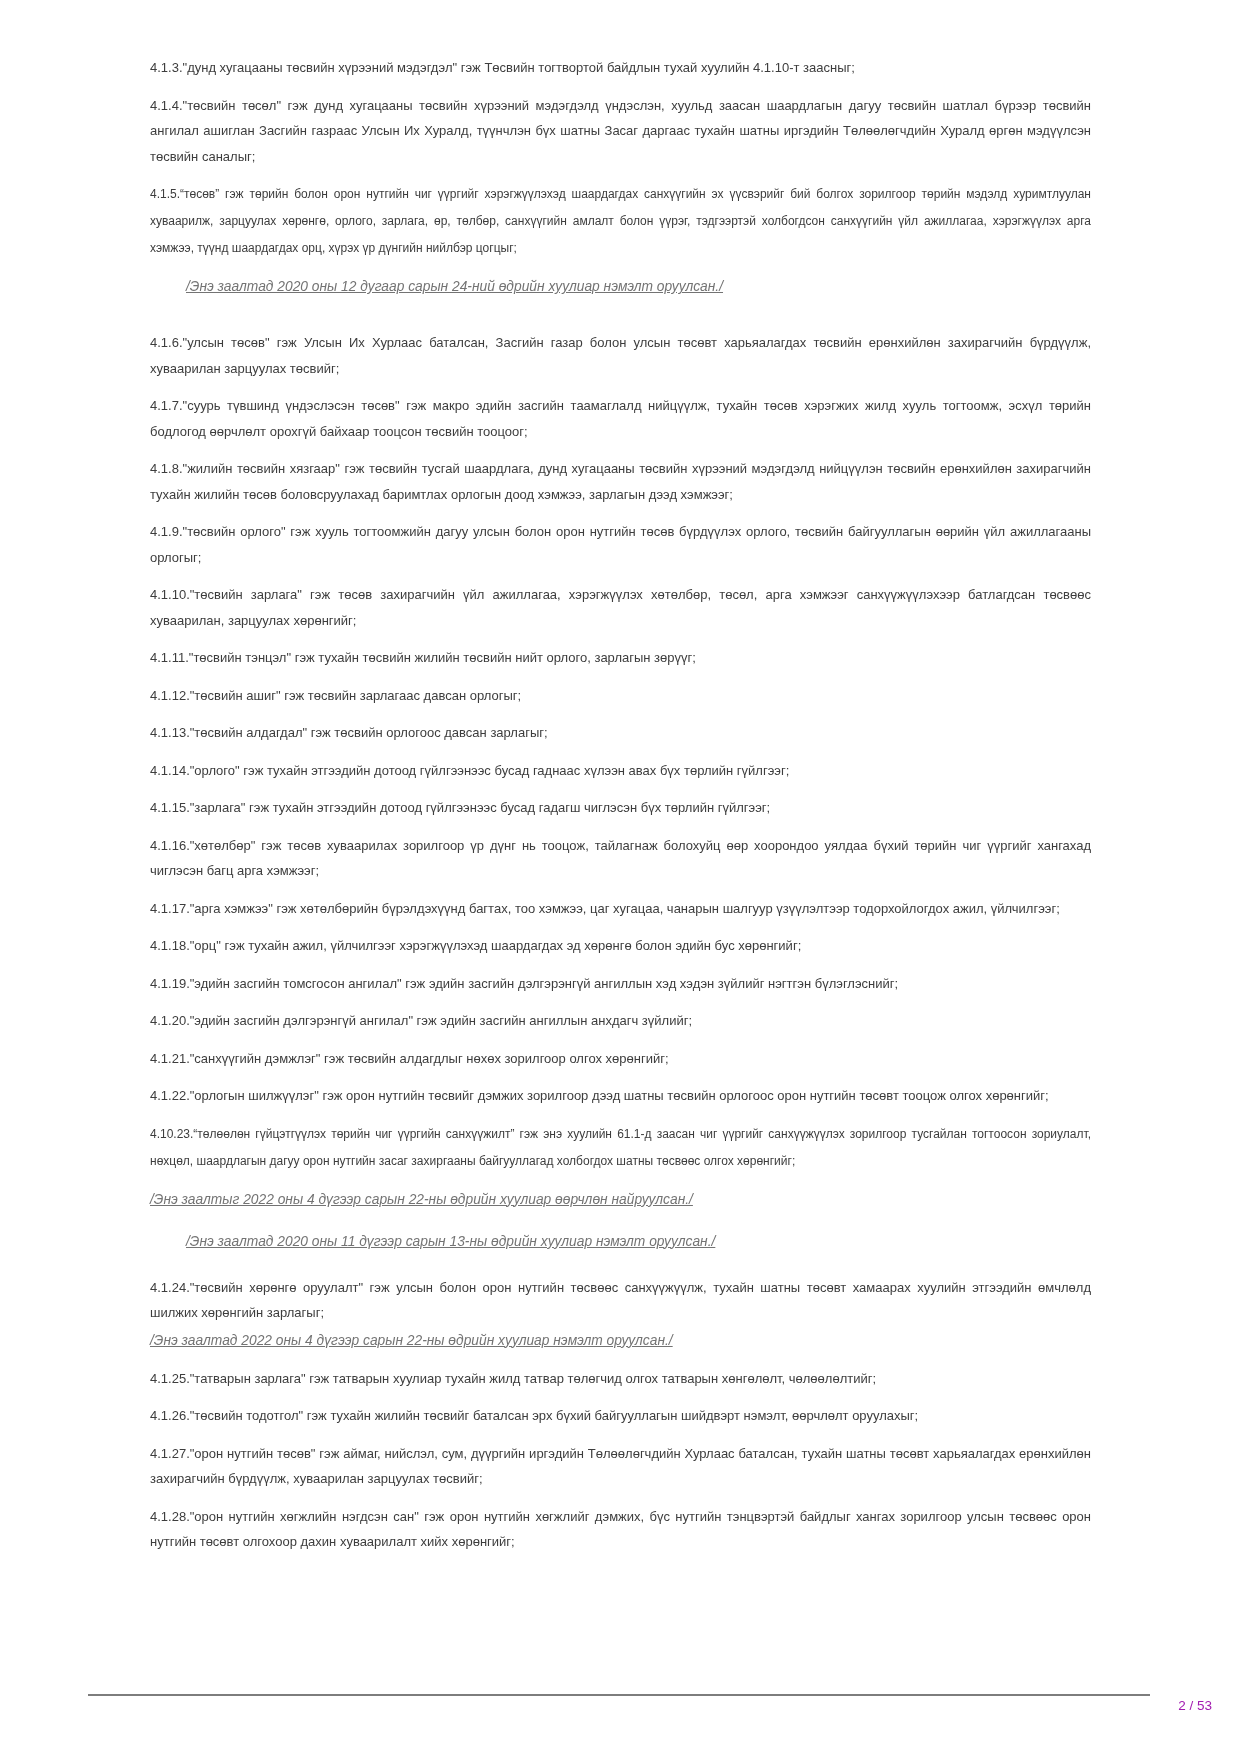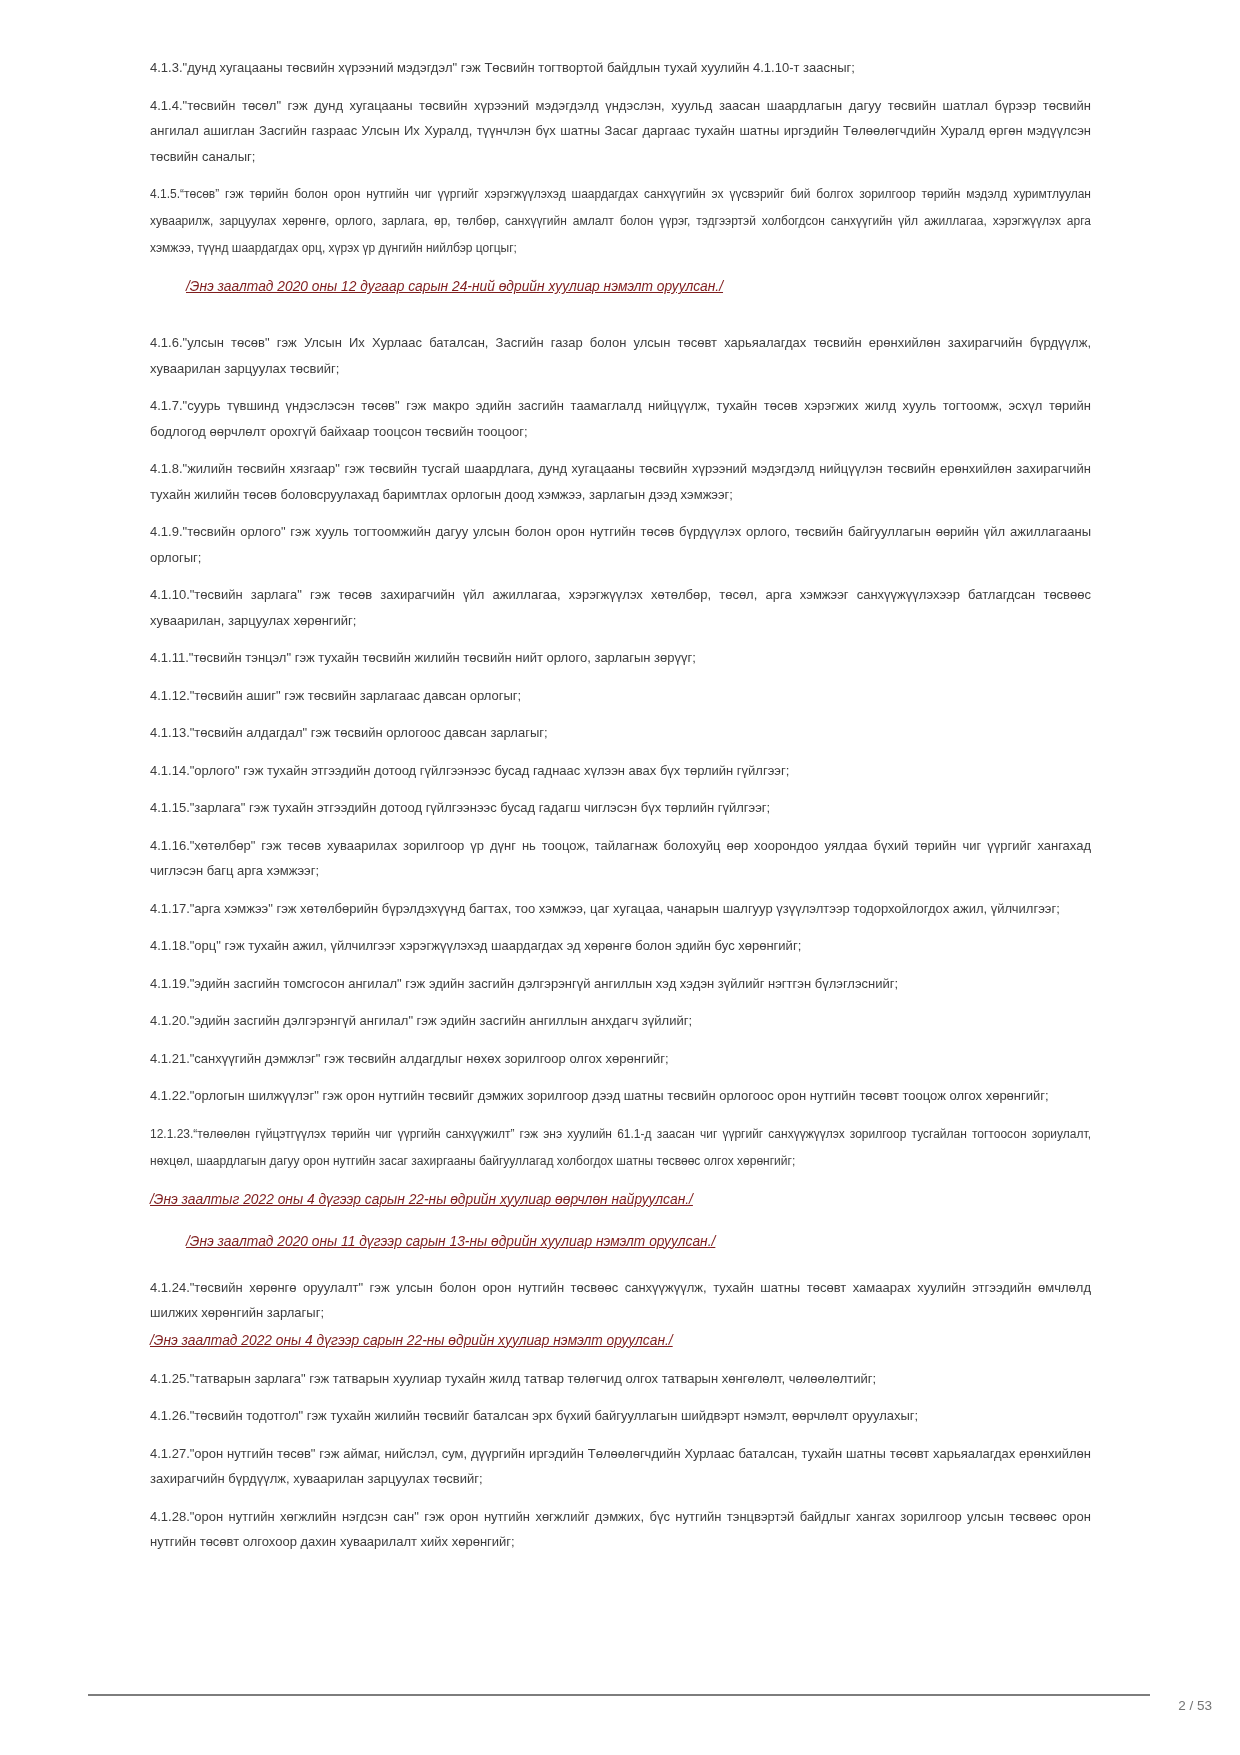--- a/index.html
+++ b/index.html
@@ -25,21 +25,21 @@
     margin: 0 0 12px 0;
     color: #3d3d3d;
   }
   .para.large {
     font-size: 12px;
     line-height: 27px;
   }
   .amendment {
     display: block;
     width: fit-content;
-    color: #7f1d1d;
+    color: #737373;
     font-style: italic;
     font-size: 13.8px;
     line-height: 26px;
     text-decoration: underline;
     margin: 10px 0 12px 0;
     cursor: pointer;
   }
   .amendment.indent { margin-left: 36px; }
   .mt-xl { margin-top: 30px; }
   .mt-lg { margin-top: 20px; }
@@ -52,21 +52,21 @@
     left: 88px;
     top: 1694px;
     width: 1062px;
     border-top: 2px solid #7d7d7d;
   }
   .page-number {
     position: absolute;
     top: 1698px;
     right: 28px;
     font-size: 13.5px;
-    color: #737373;
+    color: #a21caf;
   }
 </style>
 </head>
 <body>
 
 <div class="page">
   <div class="content">
     <p class="para">4.1.3."дунд хугацааны төсвийн хүрээний мэдэгдэл" гэж Төсвийн тогтвортой байдлын тухай хуулийн 4.1.10-т заасныг;</p>
     <p class="para">4.1.4."төсвийн төсөл" гэж дунд хугацааны төсвийн хүрээний мэдэгдэлд үндэслэн, хуульд заасан шаардлагын дагуу төсвийн шатлал бүрээр төсвийн ангилал ашиглан Засгийн газраас Улсын Их Хуралд, түүнчлэн бүх шатны Засаг даргаас тухайн шатны иргэдийн Төлөөлөгчдийн Хуралд өргөн мэдүүлсэн төсвийн саналыг;</p>
     <p class="para large">4.1.5.“төсөв” гэж төрийн болон орон нутгийн чиг үүргийг хэрэгжүүлэхэд шаардагдах санхүүгийн эх үүсвэрийг бий болгох зорилгоор төрийн мэдэлд хуримтлуулан хуваарилж, зарцуулах хөрөнгө, орлого, зарлага, өр, төлбөр, санхүүгийн амлалт болон үүрэг, тэдгээртэй холбогдсон санхүүгийн үйл ажиллагаа, хэрэгжүүлэх арга хэмжээ, түүнд шаардагдах орц, хүрэх үр дүнгийн нийлбэр цогцыг;</p>
@@ -81,21 +81,21 @@
     <p class="para">4.1.13."төсвийн алдагдал" гэж төсвийн орлогоос давсан зарлагыг;</p>
     <p class="para">4.1.14."орлого" гэж тухайн этгээдийн дотоод гүйлгээнээс бусад гаднаас хүлээн авах бүх төрлийн гүйлгээг;</p>
     <p class="para">4.1.15."зарлага" гэж тухайн этгээдийн дотоод гүйлгээнээс бусад гадагш чиглэсэн бүх төрлийн гүйлгээг;</p>
     <p class="para">4.1.16."хөтөлбөр" гэж төсөв хуваарилах зорилгоор үр дүнг нь тооцож, тайлагнаж болохуйц өөр хоорондоо уялдаа бүхий төрийн чиг үүргийг хангахад чиглэсэн багц арга хэмжээг;</p>
     <p class="para">4.1.17."арга хэмжээ" гэж хөтөлбөрийн бүрэлдэхүүнд багтах, тоо хэмжээ, цаг хугацаа, чанарын шалгуур үзүүлэлтээр тодорхойлогдох ажил, үйлчилгээг;</p>
     <p class="para">4.1.18."орц" гэж тухайн ажил, үйлчилгээг хэрэгжүүлэхэд шаардагдах эд хөрөнгө болон эдийн бус хөрөнгийг;</p>
     <p class="para">4.1.19."эдийн засгийн томсгосон ангилал" гэж эдийн засгийн дэлгэрэнгүй ангиллын хэд хэдэн зүйлийг нэгтгэн бүлэглэснийг;</p>
     <p class="para">4.1.20."эдийн засгийн дэлгэрэнгүй ангилал" гэж эдийн засгийн ангиллын анхдагч зүйлийг;</p>
     <p class="para">4.1.21."санхүүгийн дэмжлэг" гэж төсвийн алдагдлыг нөхөх зорилгоор олгох хөрөнгийг;</p>
     <p class="para">4.1.22."орлогын шилжүүлэг" гэж орон нутгийн төсвийг дэмжих зорилгоор дээд шатны төсвийн орлогоос орон нутгийн төсөвт тооцож олгох хөрөнгийг;</p>
-    <p class="para large">12.1.23.“төлөөлөн гүйцэтгүүлэх төрийн чиг үүргийн санхүүжилт” гэж энэ хуулийн 61.1-д заасан чиг үүргийг санхүүжүүлэх зорилгоор тусгайлан тогтоосон зориулалт, нөхцөл, шаардлагын дагуу орон нутгийн засаг захиргааны байгууллагад холбогдох шатны төсвөөс олгох хөрөнгийг;</p>
+    <p class="para large">4.10.23.“төлөөлөн гүйцэтгүүлэх төрийн чиг үүргийн санхүүжилт” гэж энэ хуулийн 61.1-д заасан чиг үүргийг санхүүжүүлэх зорилгоор тусгайлан тогтоосон зориулалт, нөхцөл, шаардлагын дагуу орон нутгийн засаг захиргааны байгууллагад холбогдох шатны төсвөөс олгох хөрөнгийг;</p>
     <a class="amendment mb0">/Энэ заалтыг 2022 оны 4 дүгээр сарын 22-ны өдрийн хуулиар өөрчлөн найруулсан./</a>
     <a class="amendment indent mt2">/Энэ заалтад 2020 оны 11 дүгээр сарын 13-ны өдрийн хуулиар нэмэлт оруулсан./</a>
     <p class="para mt-lg mb2">4.1.24."төсвийн хөрөнгө оруулалт" гэж улсын болон орон нутгийн төсвөөс санхүүжүүлж, тухайн шатны төсөвт хамаарах хуулийн этгээдийн өмчлөлд шилжих хөрөнгийн зарлагыг;</p>
     <a class="amendment mt0">/Энэ заалтад 2022 оны 4 дүгээр сарын 22-ны өдрийн хуулиар нэмэлт оруулсан./</a>
     <p class="para">4.1.25."татварын зарлага" гэж татварын хуулиар тухайн жилд татвар төлөгчид олгох татварын хөнгөлөлт, чөлөөлөлтийг;</p>
     <p class="para">4.1.26."төсвийн тодотгол" гэж тухайн жилийн төсвийг баталсан эрх бүхий байгууллагын шийдвэрт нэмэлт, өөрчлөлт оруулахыг;</p>
     <p class="para">4.1.27."орон нутгийн төсөв" гэж аймаг, нийслэл, сум, дүүргийн иргэдийн Төлөөлөгчдийн Хурлаас баталсан, тухайн шатны төсөвт харьяалагдах ерөнхийлөн захирагчийн бүрдүүлж, хуваарилан зарцуулах төсвийг;</p>
     <p class="para">4.1.28."орон нутгийн хөгжлийн нэгдсэн сан" гэж орон нутгийн хөгжлийг дэмжих, бүс нутгийн тэнцвэртэй байдлыг хангах зорилгоор улсын төсвөөс орон нутгийн төсөвт олгохоор дахин хуваарилалт хийх хөрөнгийг;</p>
   </div>
 

